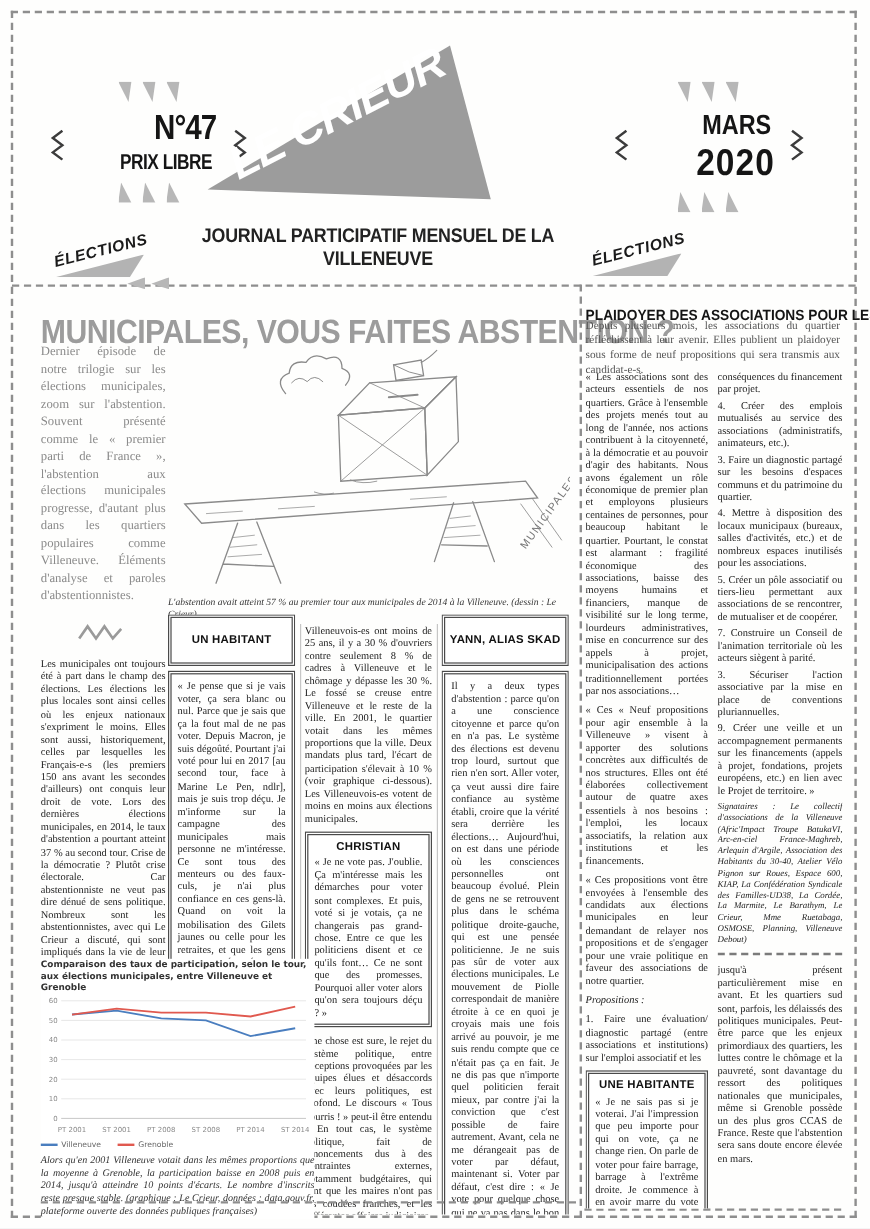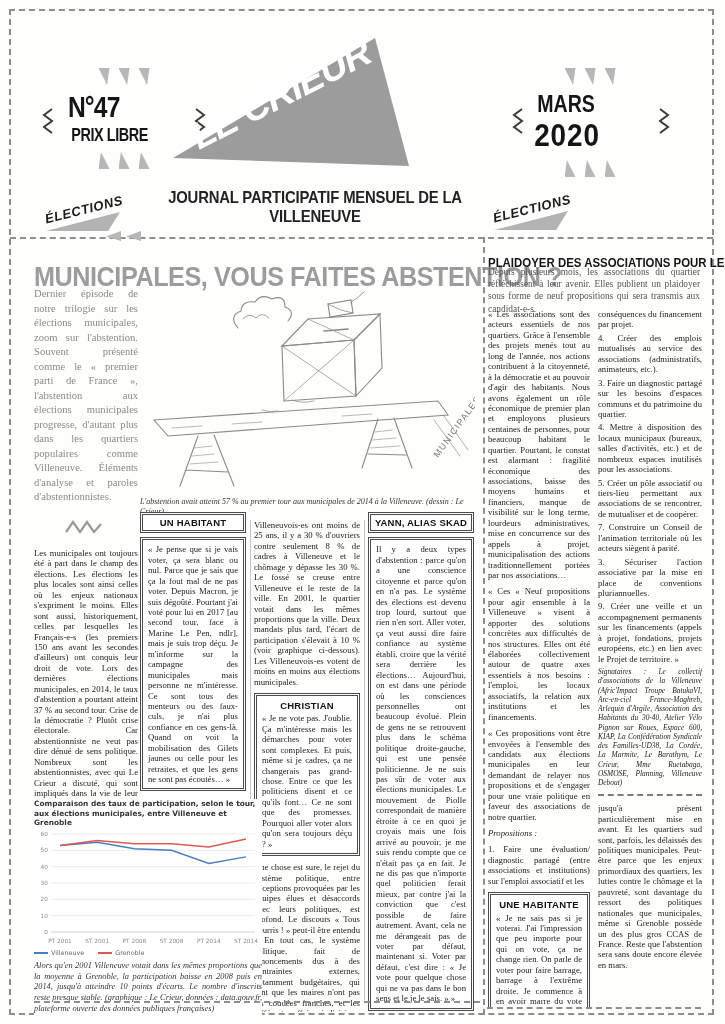--- a/index.html
+++ b/index.html
@@ -1,21 +1,21 @@
 <!DOCTYPE html>
 <html lang="fr"><head>
 <meta charset="utf-8">
 <style>
   html,body{margin:0;padding:0;background:#e8e8e6;}
   .page{position:relative;width:725px;height:1024px;background:#fefefd;margin:0 auto;overflow:hidden;
         font-family:"Liberation Serif",serif;color:#1d1d1d;}
   .frame{position:absolute;left:9px;top:9px;right:11px;bottom:9px;border:2px dashed #8e8e8e;pointer-events:none;}
 
   
-  .hdr-block{position:absolute;text-align:left;font-family:"Liberation Sans",sans-serif;color:#151515;}
+  .hdr-block{position:absolute;text-align:right;font-family:"Liberation Sans",sans-serif;color:#151515;}
   .issue{font-weight:700;font-size:29px;letter-spacing:-1px;transform:scaleX(.85);display:block;}
   .price{font-weight:700;font-size:18px;letter-spacing:-.5px;transform:scaleX(.8);display:block;margin-top:1px;}
   .month{font-weight:700;font-size:23px;transform:scaleX(.85);display:block;}
   .year{font-weight:700;font-size:31px;letter-spacing:1px;transform:scaleX(.9);display:block;}
   .tri-row{display:flex;justify-content:center;gap:9px;margin:6px 0;}
   .tri{width:11px;height:17px;background:#b7b7b7;}
   .tri.down{clip-path:polygon(0 0,100% 0,78% 100%);}
   .tri.up{clip-path:polygon(22% 0,100% 100%,0 100%);}
   .zig{position:absolute;}
   .masthead-svg{position:absolute;left:165px;top:34px;}
@@ -45,21 +45,21 @@
   .introcol p{margin:0 0 8px;}
 
   .illus{position:absolute;left:142px;top:288px;width:333px;height:205px;}
   .illus-caption{position:absolute;left:140px;top:497px;width:336px;font-style:italic;
                  font-size:8px;line-height:1.2;color:#333;}
 
   .col{position:absolute;width:106px;font-size:8.7px;line-height:1.2;text-align:justify;color:#222;}
   .col p{margin:0 0 6px;}
   .colrule{position:absolute;width:1px;background:#c6c6c6;}
 
-  .qtitlebox{border:3px double #4a4a4a;padding:2px 2px;text-align:center;margin:0 0 4px;
+  .qtitlebox{border:3px double #4a4a4a;padding:13px 2px;text-align:center;margin:0 0 4px;
              font-family:"Liberation Sans",sans-serif;font-weight:700;font-size:9.5px;
              letter-spacing:.2px;color:#111;background:#fff;}
   .qbox{border:3px double #4a4a4a;padding:4px 5px;background:#fff;margin:0 0 6px;}
   .qbox .inner-title{text-align:center;font-family:"Liberation Sans",sans-serif;font-weight:700;
              font-size:9.5px;letter-spacing:.2px;margin:0 0 2px;color:#111;}
   .qbox p{margin:0;}
 
   
   .chart{position:absolute;left:34px;top:799px;width:228px;background:#fff;}
   .chart-title{font-family:"DejaVu Sans",sans-serif;font-weight:700;font-size:7.4px;line-height:1.3;color:#333;margin:0 0 1px;}
@@ -207,21 +207,21 @@
     <div class="qbox">
       <p>« Je pense que si je vais voter, ça sera blanc ou nul. Parce que je sais que ça la fout mal de ne pas voter. Depuis Macron, je suis dégoûté. Pourtant j'ai voté pour lui en 2017 [au second tour, face à Marine Le Pen, ndlr], mais je suis trop déçu. Je m'informe sur la campagne des municipales mais personne ne m'intéresse. Ce sont tous des menteurs ou des faux-culs, je n'ai plus confiance en ces gens-là. Quand on voit la mobilisation des Gilets jaunes ou celle pour les retraites, et que les gens ne sont pas écoutés… »</p>
     </div>
     <p>Dormagen rappellent que l'abstention est plus élevée chez les plus jeunes, chez les chômeurs et chez les moins diplômés. Trois « cases » que coche Villeneuve : 39 % des</p>
   </div>
 
   <div class="col" style="left:254px;top:520px;height:492px;overflow:hidden;">
     <p>Villeneuvois-es ont moins de 25 ans, il y a 30 % d'ouvriers contre seulement 8 % de cadres à Villeneuve et le chômage y dépasse les 30 %. Le fossé se creuse entre Villeneuve et le reste de la ville. En 2001, le quartier votait dans les mêmes proportions que la ville. Deux mandats plus tard, l'écart de participation s'élevait à 10 % (voir graphique ci-dessous). Les Villeneuvois-es votent de moins en moins aux élections municipales.</p>
     <div class="qbox">
       <div class="inner-title">CHRISTIAN</div>
-      <p>« Je ne vote pas. J'oublie. Ça m'intéresse mais les démarches pour voter sont complexes. Et puis, même si je cadres, ça ne changerais pas grand-chose. Entre ce que les politiciens disent et ce qu'ils font… Ce ne sont que des promesses. Pourquoi aller voter alors qu'on sera toujours déçu ? »</p>
+      <p>« Je ne vote pas. J'oublie. Ça m'intéresse mais les démarches pour voter sont complexes. Et puis, voté si je votais, ça ne changerais pas grand-chose. Entre ce que les politiciens disent et ce qu'ils font… Ce ne sont que des promesses. Pourquoi aller voter alors qu'on sera toujours déçu ? »</p>
     </div>
     <p>Une chose est sure, le rejet du système politique, entre déceptions provoquées par les équipes élues et désaccords avec leurs politiques, est profond. Le discours « Tous pourris ! » peut-il être entendu ? En tout cas, le système politique, fait de renoncements dus à des contraintes externes, notamment budgétaires, qui font que les maires n'ont pas les coudées franches, et les différentes affaires judiciaires</p>
   </div>
 
   <div class="col" style="left:368px;top:512px;height:500px;overflow:hidden;">
     <div class="qtitlebox">YANN, ALIAS SKAD</div>
     <div class="qbox">
       <p>Il y a deux types d'abstention : parce qu'on a une conscience citoyenne et parce qu'on en n'a pas. Le système des élections est devenu trop lourd, surtout que rien n'en sort. Aller voter, ça veut aussi dire faire confiance au système établi, croire que la vérité sera derrière les élections… Aujourd'hui, on est dans une période où les consciences personnelles ont beaucoup évolué. Plein de gens ne se retrouvent plus dans le schéma politique droite-gauche, qui est une pensée politicienne. Je ne suis pas sûr de voter aux élections municipales. Le mouvement de Piolle correspondait de manière étroite à ce en quoi je croyais mais une fois arrivé au pouvoir, je me suis rendu compte que ce n'était pas ça en fait. Je ne dis pas que n'importe quel politicien ferait mieux, par contre j'ai la conviction que c'est possible de faire autrement. Avant, cela ne me dérangeait pas de voter par défaut, maintenant si. Voter par défaut, c'est dire : « Je vote pour quelque chose qui ne va pas dans le bon sens et le je le sais. » »</p>
     </div>
 

